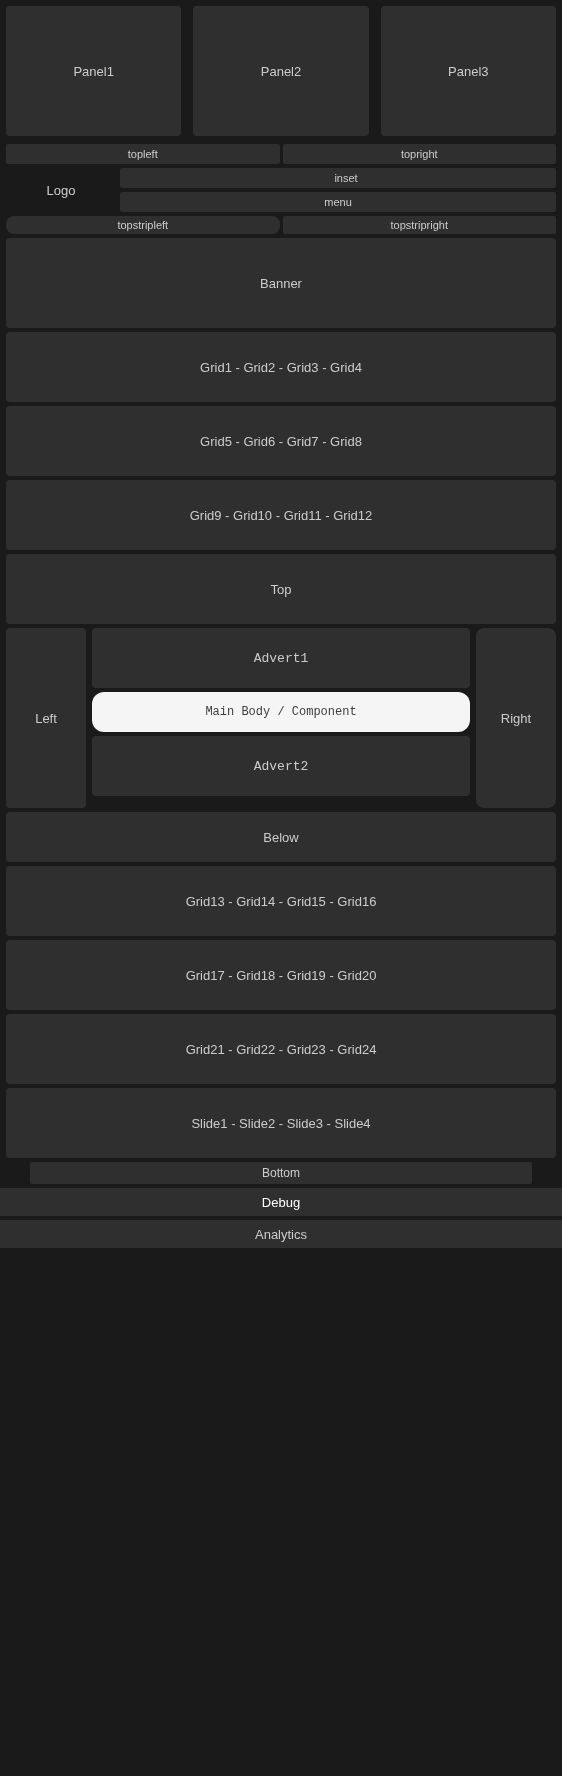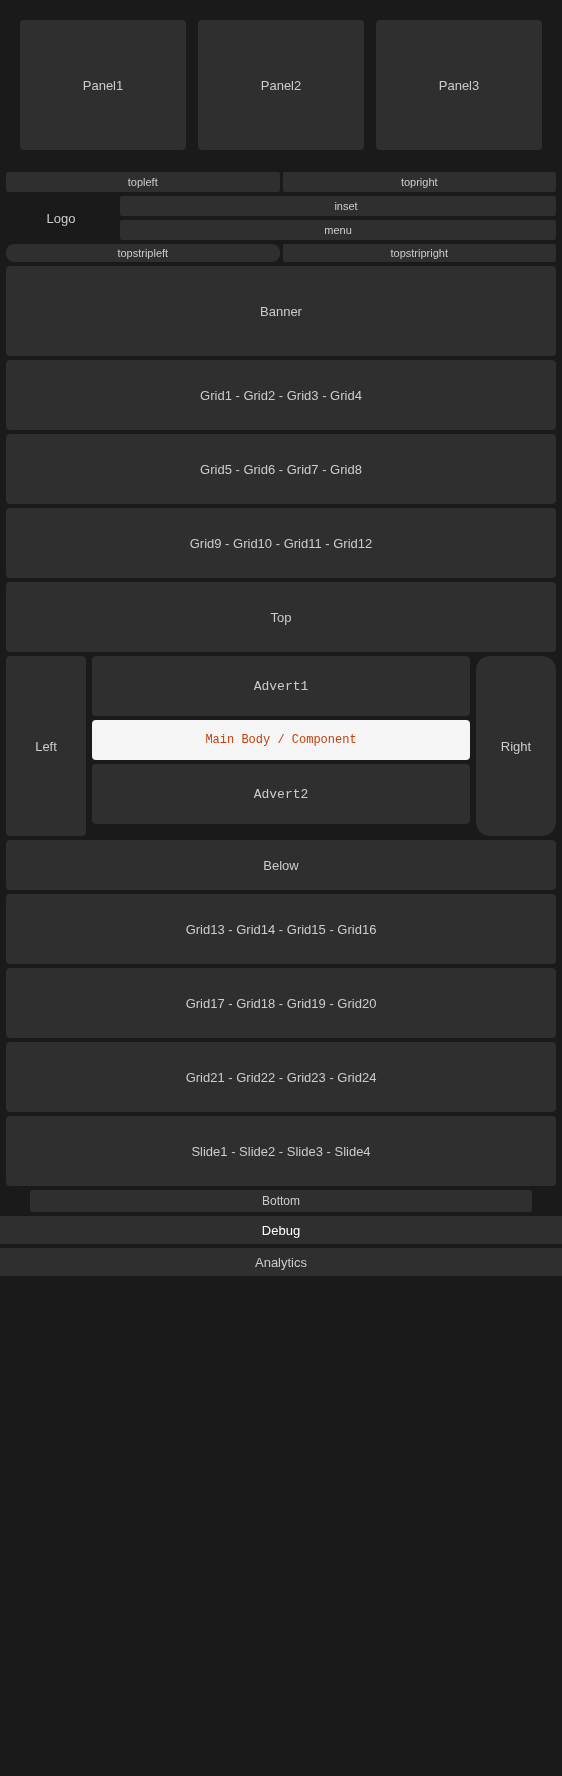--- a/index.html
+++ b/index.html
@@ -22,21 +22,21 @@
       display: flex;
       align-items: center;
       justify-content: center;
       color: #ccc;
     }
 
     
     .panels-row {
       display: flex;
       gap: 12px;
-      padding: 20px;
+      padding: 6px;
     }
 
     .panel-item {
       flex: 1;
       height: 130px;
     }
 
     
     .topstrips-row {
       display: flex;
@@ -183,36 +183,36 @@
       flex: 1;
       display: flex;
       flex-direction: column;
       gap: 4px;
       font-family: Liberation Mono, monospace;
     }
 
     .right-col {
       width: 80px;
       min-height: 180px;
-      border-radius: 14px;
+      border-radius: 8px;
     }
 
     .advert1-box {
       height: 60px;
       border-radius: 4px;
     }
 
     .mainbody-box {
       background: #f5f5f5;
-      border-radius: 4px;
+      border-radius: 12px;
       height: 40px;
       display: flex;
       align-items: center;
       justify-content: center;
-      color: #c2410c;
+      color: #404040;
       font-size: 12px;
     }
 
     .advert2-box {
       height: 60px;
       border-radius: 4px;
     }
 
     .below-box {
       height: 50px;

